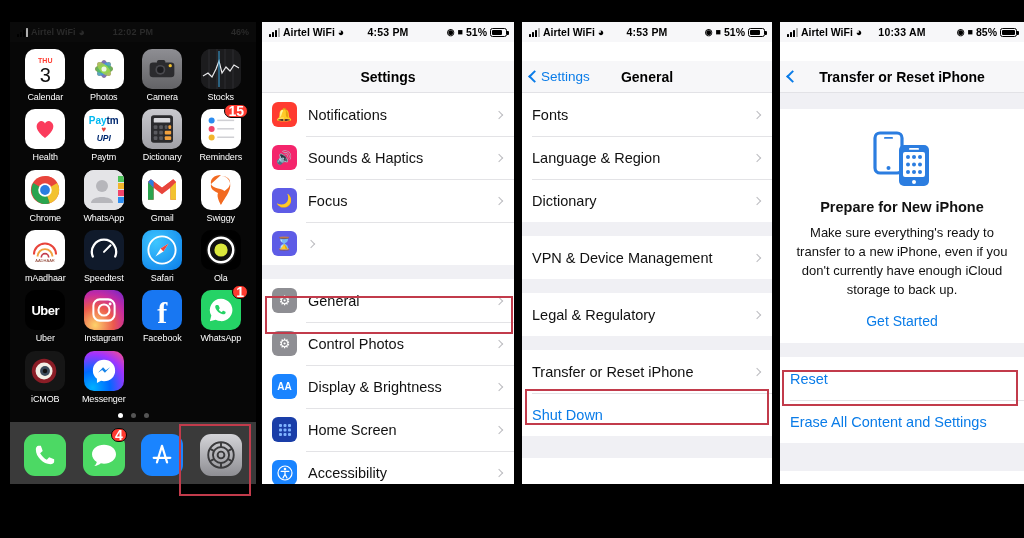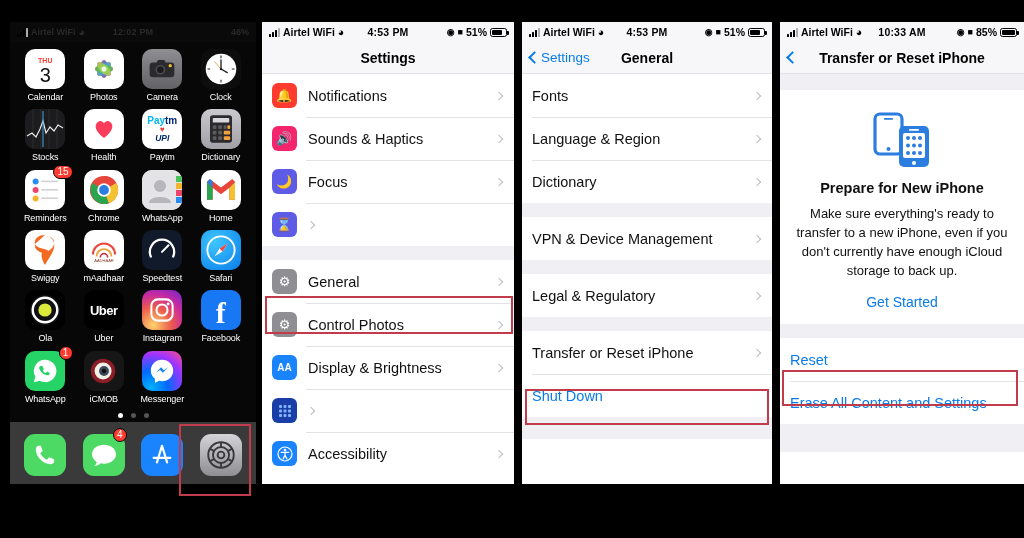--- a/index.html
+++ b/index.html
@@ -54,20 +54,21 @@
   .batt i { display:block; height:100%; background:#000; border-radius:1px; }
   .sb-ico { font-size: 9px; }
 
   .navbar {
     background: #f7f7f9;
     height: 32px;
     display: flex; align-items: center;
     position: relative;
     padding: 0 8px;
     border-bottom: 1px solid #e2e2e6;
+    margin-top: 19px;
   }
   .navbar .nav-title {
     position: absolute; left: 0; right: 0; text-align: center;
     font-size: 14px; font-weight: bold; color: #000;
     pointer-events: none;
   }
   .nav-back {
     display: flex; align-items: center; gap: 2px;
     color: #0a7ce8; font-size: 13.5px; position: relative; z-index: 2;
   }
@@ -136,21 +137,21 @@
   .app-icon {
     width: 40px; height: 40px; border-radius: 10px;
     position: relative; overflow: hidden;
     display:flex; align-items:center; justify-content:center;
     background:#fff;
   }
   .app-name { margin-top: 3px; font-size: 9px; color:#fff; letter-spacing:-.1px; white-space:nowrap; }
   .badge {
     position:absolute; top:-2px; right:2px;
     min-width:14px; height:14px; border-radius:7px;
-    background:#ff3b30; color:#fff; font-size:10px; font-weight:normal;
+    background:#ff3b30; color:#fff; font-size:14px; font-weight:bold;
     display:flex; align-items:center; justify-content:center;
     border:1px solid #070707; z-index:4; padding:0 3px;
   }
   .dots { display:flex; gap:8px; justify-content:center; align-items:center; height:14px; }
   .dots i { width:5px; height:5px; border-radius:50%; background:#555; display:block; }
   .dots i.on { background:#fff; }
   .dock {
     height: 62px; background:#3a3a3a;
     display:flex; align-items:center; justify-content:space-around;
     padding: 0 6px;
@@ -257,38 +258,20 @@
             <rect x="2" y="5" width="30" height="18" rx="4" fill="#2b2b2e"></rect>
             <rect x="11" y="2" width="10" height="5" rx="2" fill="#2b2b2e"></rect>
             <circle cx="15" cy="14" r="6" fill="#4a4a4f"></circle>
             <circle cx="15" cy="14" r="4" fill="#1c1c1f"></circle>
             <circle cx="27" cy="9" r="2" fill="#f2c230"></circle>
           </svg>
         </div>
         <div class="app-name">Camera</div>
       </div>
 
-      <div class="app">
-        <div class="app-icon ic-clock">
-          <svg width="36" height="36" viewBox="0 0 40 40">
-            <circle cx="20" cy="20" r="17" fill="#fff"></circle>
-            <g stroke="#222" stroke-width="1.2">
-              <line x1="20" y1="5" x2="20" y2="8"></line>
-                <line x1="20" y1="32" x2="20" y2="35"></line>
-              <line x1="5" y1="20" x2="8" y2="20"></line>
-                <line x1="32" y1="20" x2="35" y2="20"></line>
-            </g>
-            <line x1="20" y1="20" x2="20" y2="10" stroke="#222" stroke-width="1.5" stroke-linecap="round"></line>
-            <line x1="20" y1="20" x2="27" y2="24" stroke="#222" stroke-width="1.5" stroke-linecap="round"></line>
-            <line x1="20" y1="20" x2="13" y2="12" stroke="#e8a33d" stroke-width="1" stroke-linecap="round"></line>
-            <circle cx="20" cy="20" r="1.4" fill="#222"></circle>
-          </svg>
-        </div>
-        <div class="app-name">Clock</div>
-      </div>
 
       <div class="app">
         <div class="app-icon ic-stocks">
           <svg width="40" height="40" viewBox="0 0 40 40">
             <rect width="40" height="40" fill="#1c1c1e"></rect>
             <g stroke="#3a3a3c" stroke-width=".6">
               <line x1="8" y1="0" x2="8" y2="40"></line>
                 <line x1="16" y1="0" x2="16" y2="40"></line>
               <line x1="24" y1="0" x2="24" y2="40"></line>
                 <line x1="32" y1="0" x2="32" y2="40"></line>
@@ -391,21 +374,21 @@
       <div class="app">
         <div class="app-icon ic-gmail">
           <svg width="28" height="21" viewBox="0 0 30 22">
             <path d="M0 3 L0 22 L6 22 L6 9 L15 16 L24 9 L24 22 L30 22 L30 3 L27 0 L15 9 L3 0Z" fill="#e8453c"></path>
             <path d="M0 3 L0 22 L6 22 L6 9Z" fill="#2aa44f"></path>
             <path d="M24 9 L24 22 L30 22 L30 3Z" fill="#f2c230"></path>
             <path d="M0 3 L3 0 L15 9 L27 0 L30 3 L15 14Z" fill="#e8453c"></path>
             <path d="M0 3 L3 0 L6 2 L6 9Z" fill="#2b7de0"></path>
           </svg>
         </div>
-        <div class="app-name">Home</div>
+        <div class="app-name">Gmail</div>
       </div>
 
       <div class="app">
         <div class="app-icon ic-swiggy">
           <svg width="22" height="30" viewBox="0 0 22 30">
             <path d="M11 0 C4 0 0 4 1 9 C2 14 14 13 15 17 C16 21 11 30 11 30 C11 30 6 22 8 18 C4 16 0 14 1 9" fill="#f26a21"></path>
             <path d="M11 1 C17 1 21 4 20 9 C19 15 12 16 11 20 L11 29 C11 29 17 21 19 16 C22 10 20 1 11 1Z" fill="#f26a21"></path>
           </svg>
         </div>
         <div class="app-name">Swiggy</div>
@@ -650,20 +633,21 @@
                 <rect x="10" y="1" width="3" height="3" rx="1"></rect>
             <rect x="1" y="5.5" width="3" height="3" rx="1"></rect>
                 <rect x="5.5" y="5.5" width="3" height="3" rx="1"></rect>
                 <rect x="10" y="5.5" width="3" height="3" rx="1"></rect>
             <rect x="1" y="10" width="3" height="3" rx="1"></rect>
                 <rect x="5.5" y="10" width="3" height="3" rx="1"></rect>
                 <rect x="10" y="10" width="3" height="3" rx="1"></rect>
           </g>
             </svg>
         </span>
+        <span class="r-label">Home Screen</span>
         <span class="chev-r"></span>
       </div>
       <div class="row">
         <span class="r-ico" style="background:#1a84ff">
           <svg width="16" height="16" viewBox="0 0 16 16">
               <circle cx="8" cy="8" r="7" fill="none" stroke="#fff" stroke-width="1.2"></circle>
             <circle cx="8" cy="4" r="1.3" fill="#fff"></circle>
             <path d="M4.2 6.4 L11.8 6.4 M8 6.4 L8 9.4 M8 9.4 L6 13 M8 9.4 L10 13" stroke="#fff" stroke-width="1.2" fill="none" stroke-linecap="round"></path>
           </svg>
         </span>

